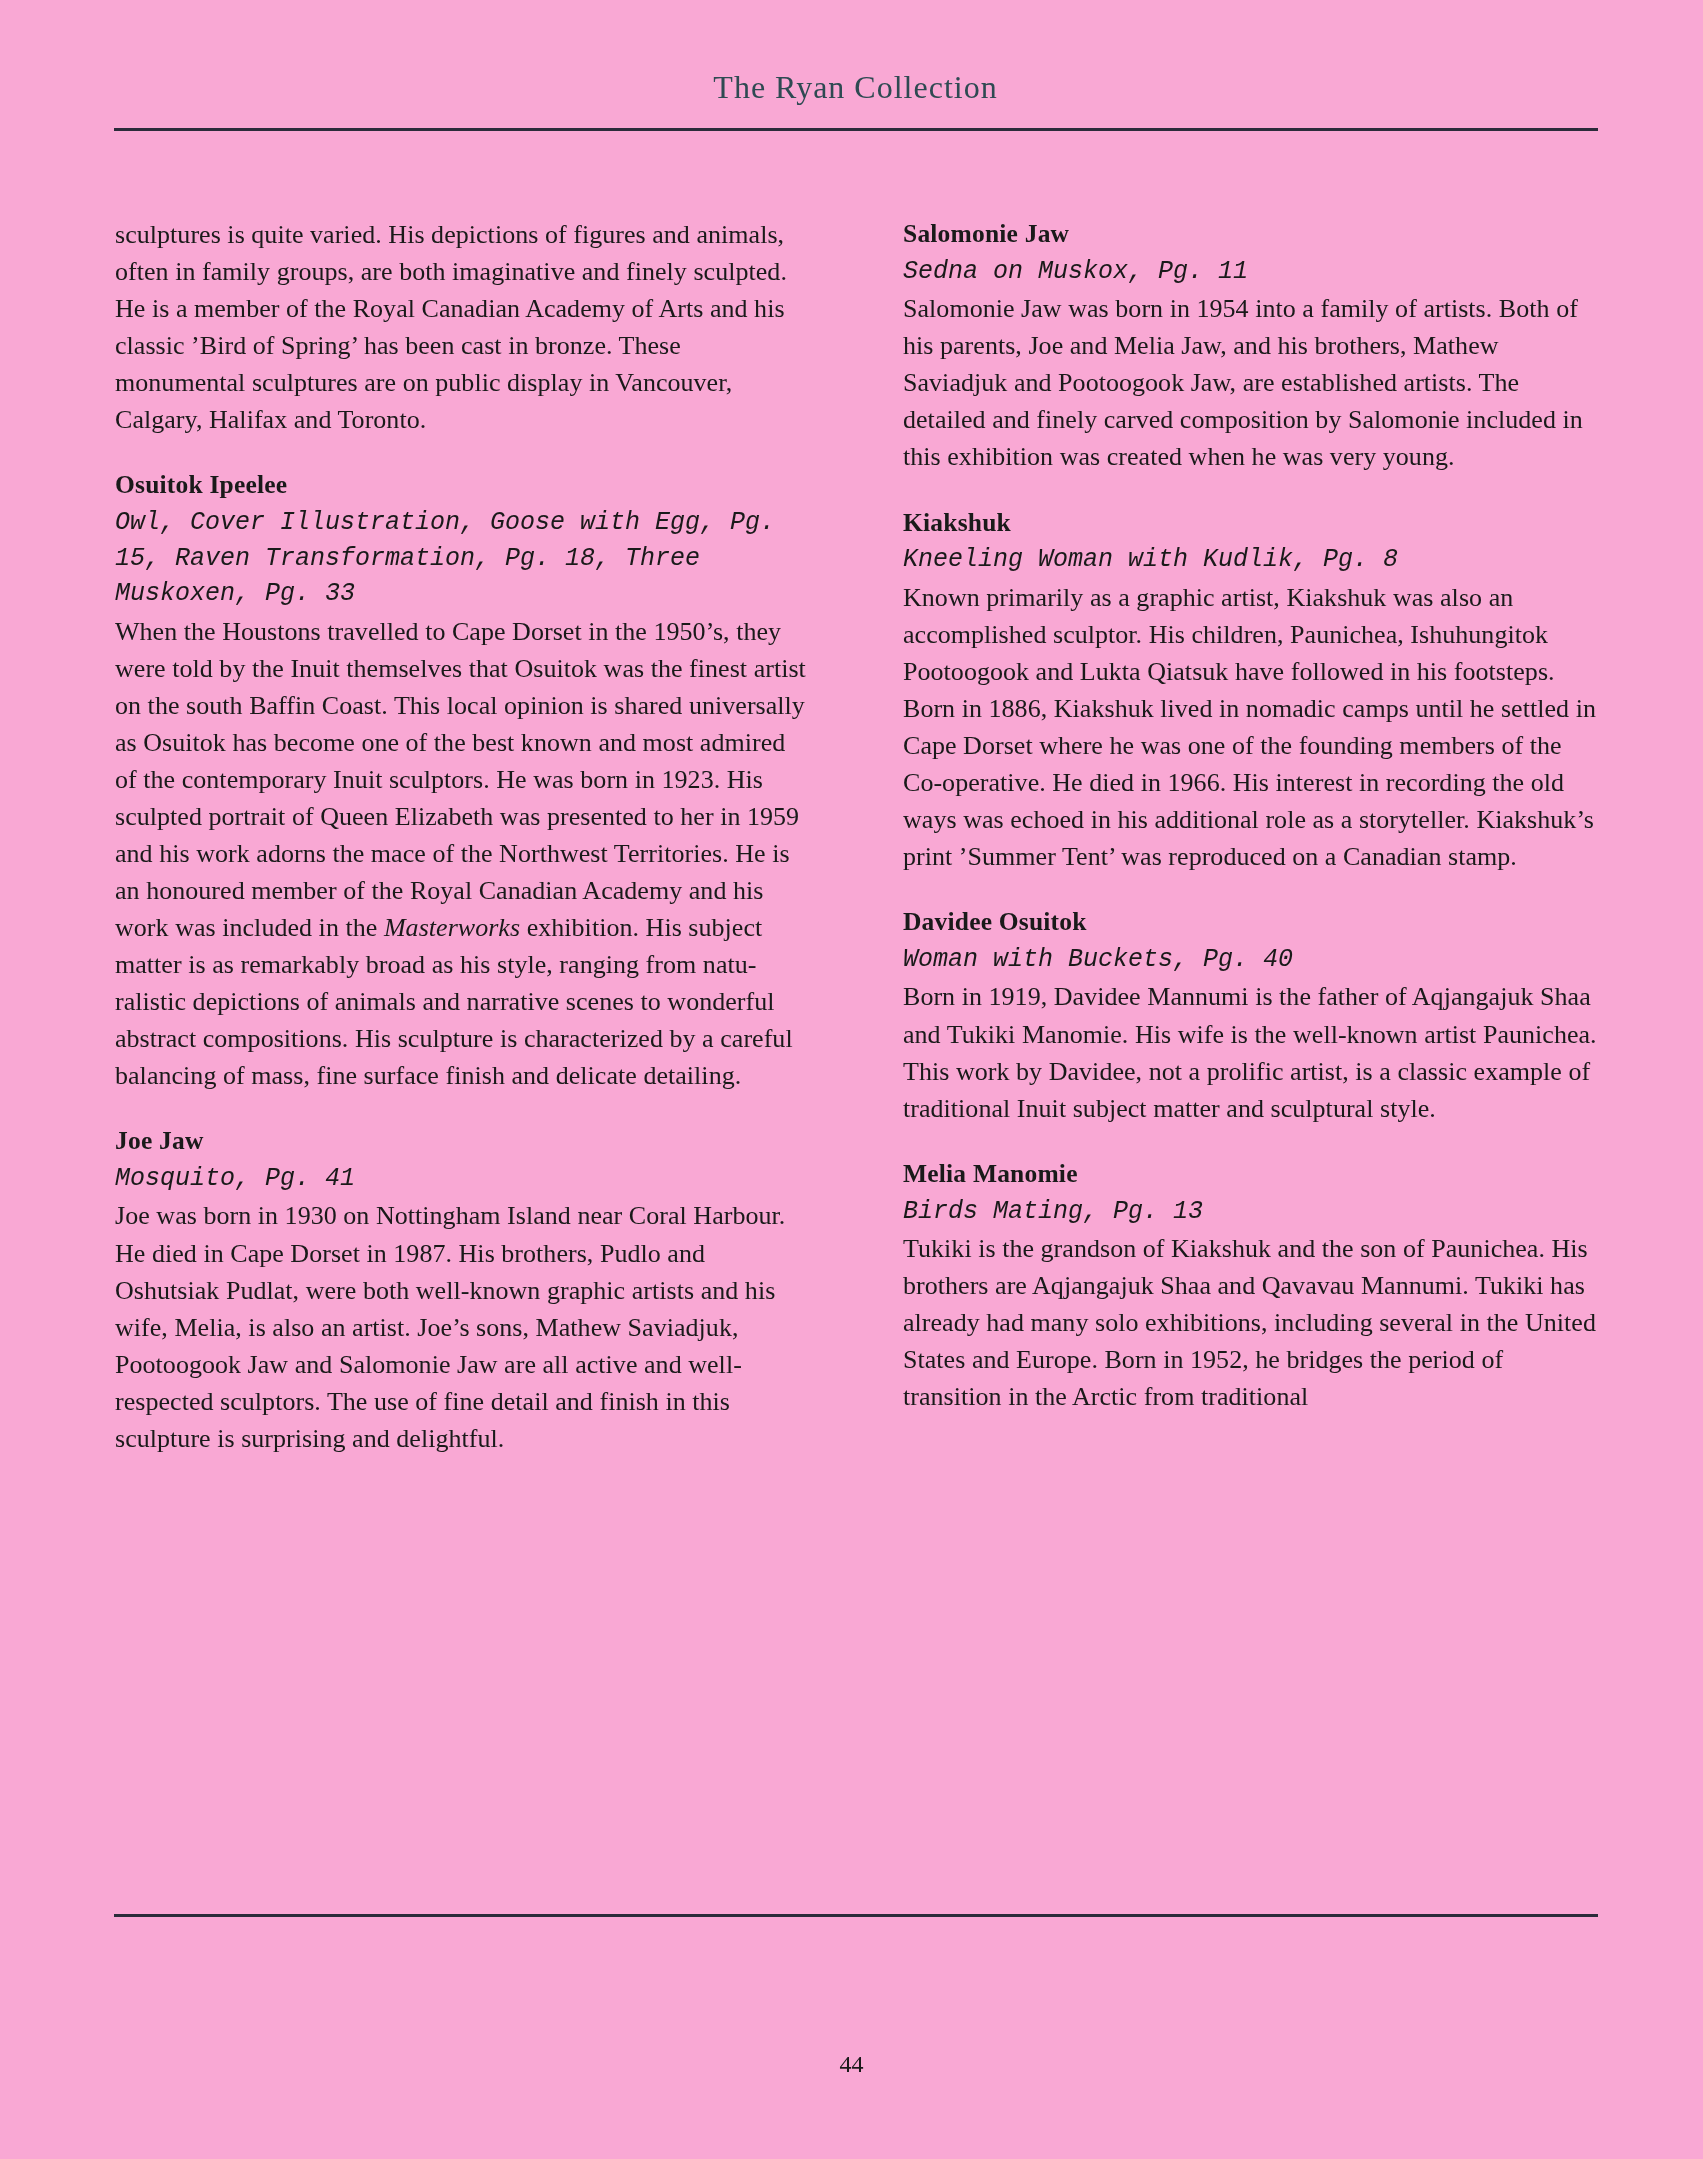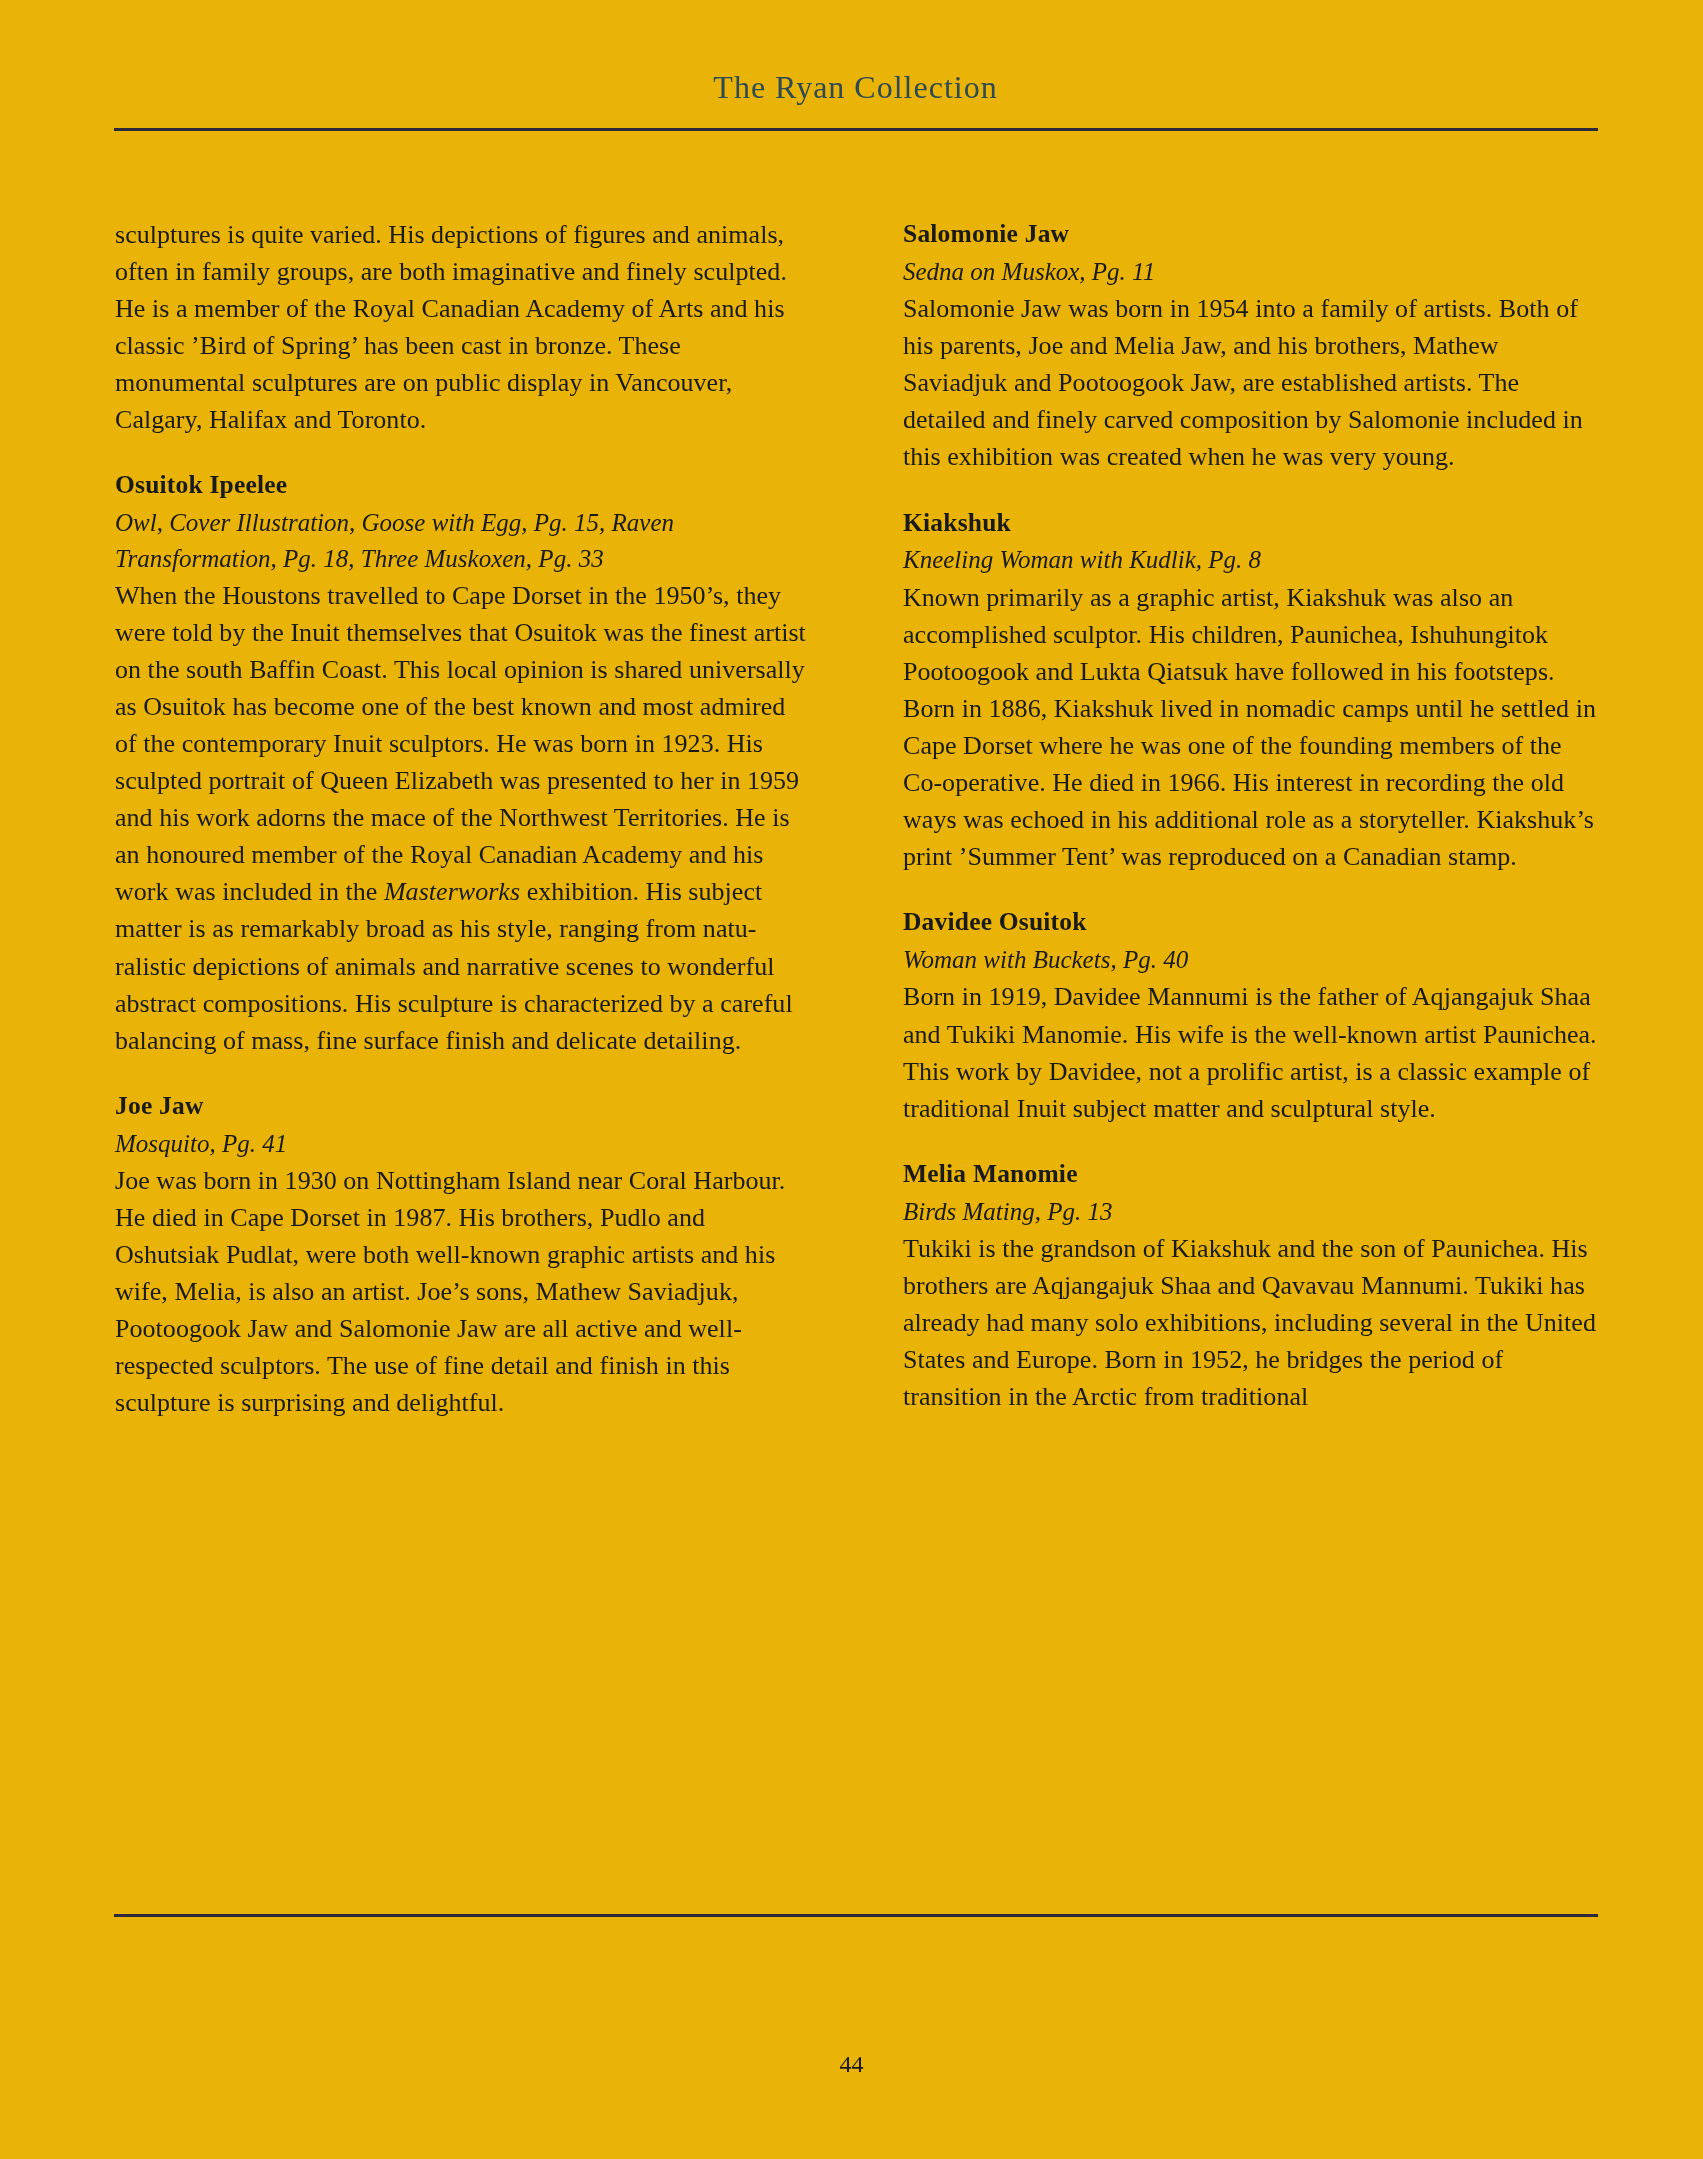--- a/index.html
+++ b/index.html
@@ -13,21 +13,21 @@
     font-family: "Liberation Serif", serif;
     color: #1a1a1a;
     position: relative;
     overflow: hidden;
   }
   .page {
     position: absolute;
     top: 0; left: 0;
     width: 1703px;
     height: 2159px;
-    background: #eab308;
+    background: #f9a8d4;
   }
 
   
   .header {
     position: absolute;
     top: 69px;
     left: 112px;
     width: 1487px;
     text-align: center;
   }
@@ -87,20 +87,21 @@
     font-weight: bold;
     line-height: 1.42;
     margin-bottom: 1.7px;
     letter-spacing: 0.2px;
   }
   .subheading {
     font-size: 25px;
     font-style: italic;
     line-height: 1.42;
     margin-bottom: 0.9px;
+    font-family: Liberation Mono, monospace;
   }
   .body-text {
     font-size: 26px;
     line-height: 1.425;
     text-align: left;
     letter-spacing: 0.04px;
   }
   .body-text .ital { font-style: italic; }
 </style>
 </head>

